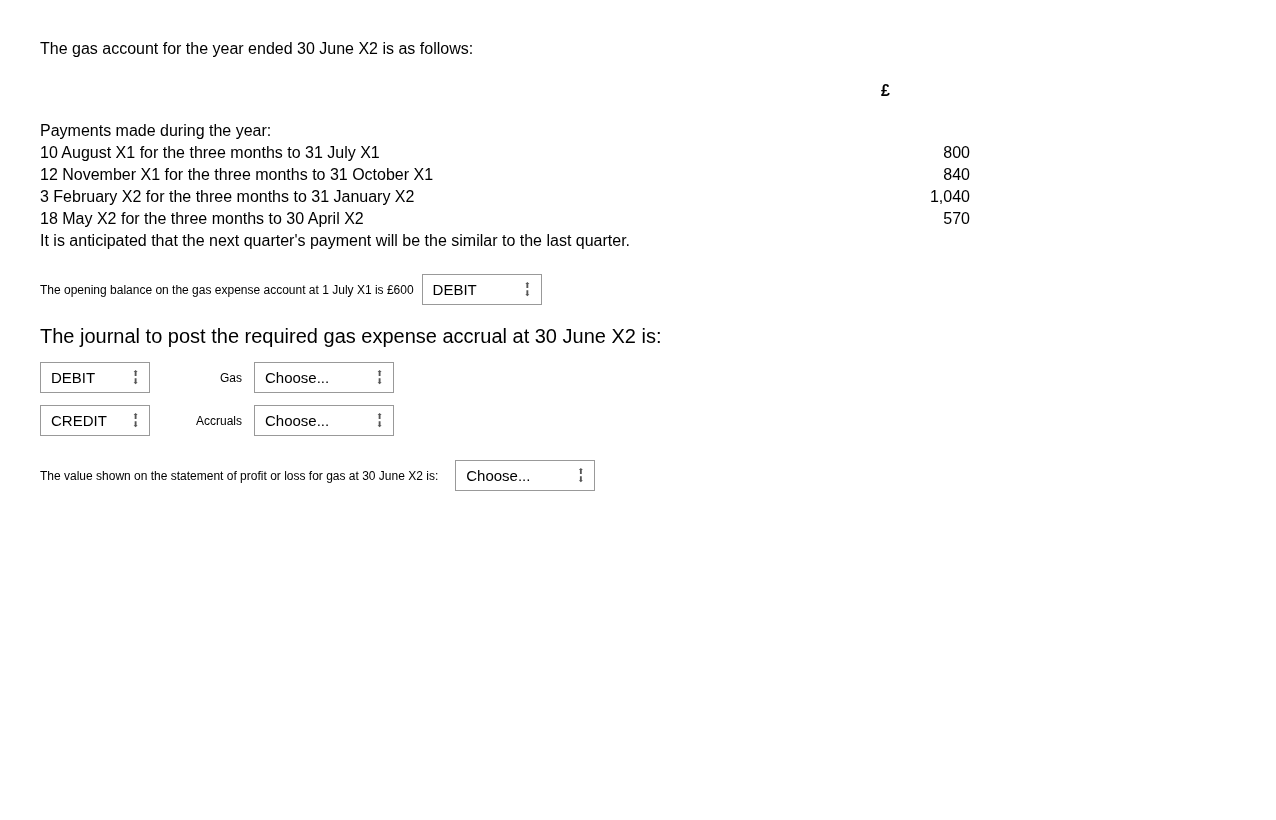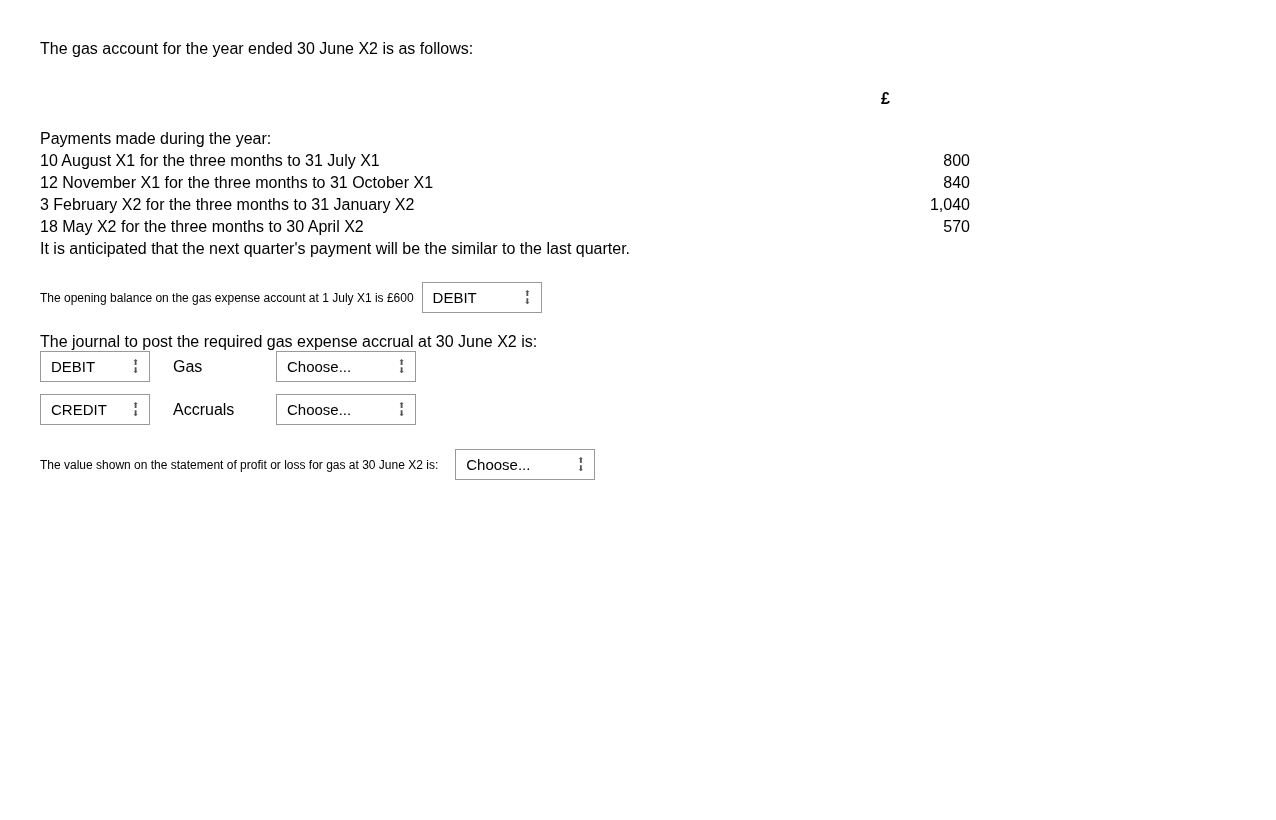--- a/index.html
+++ b/index.html
@@ -18,21 +18,21 @@
       min-height: 820px;
     }
 
     .content-wrapper {
       max-width: 950px;
       padding: 20px 10px;
     }
 
     .intro-text {
       font-size: 16px;
-      margin-bottom: 32px;
+      margin-bottom: 24px;
     }
 
     .account-table {
       margin-bottom: 24px;
       width: 100%;
     }
 
     .account-table .header-row {
       display: flex;
       justify-content: flex-end;
@@ -115,38 +115,40 @@
     }
 
     .arrow-icon::after {
       content: "⬇";
       font-size: 8px;
       display: block;
       line-height: 1;
     }
 
     .section-heading {
-      font-size: 16px;
+      font-size: 20px;
+      margin-bottom: 14px;
     }
 
     .journal-rows {
       margin-bottom: 24px;
     }
 
     .journal-row {
       display: flex;
       align-items: center;
       margin-bottom: 12px;
       gap: 0;
     }
 
     .journal-row .account-label {
-      font-size: 16px;
-      margin: 0 23px;
+      font-size: 12px;
+      margin: 0 12px;
       min-width: 80px;
+      text-align: right;
     }
 
     .final-statement {
       display: flex;
       align-items: center;
       font-size: 16px;
       flex-wrap: wrap;
       gap: 17px;
       margin-top: 8px;
     }

